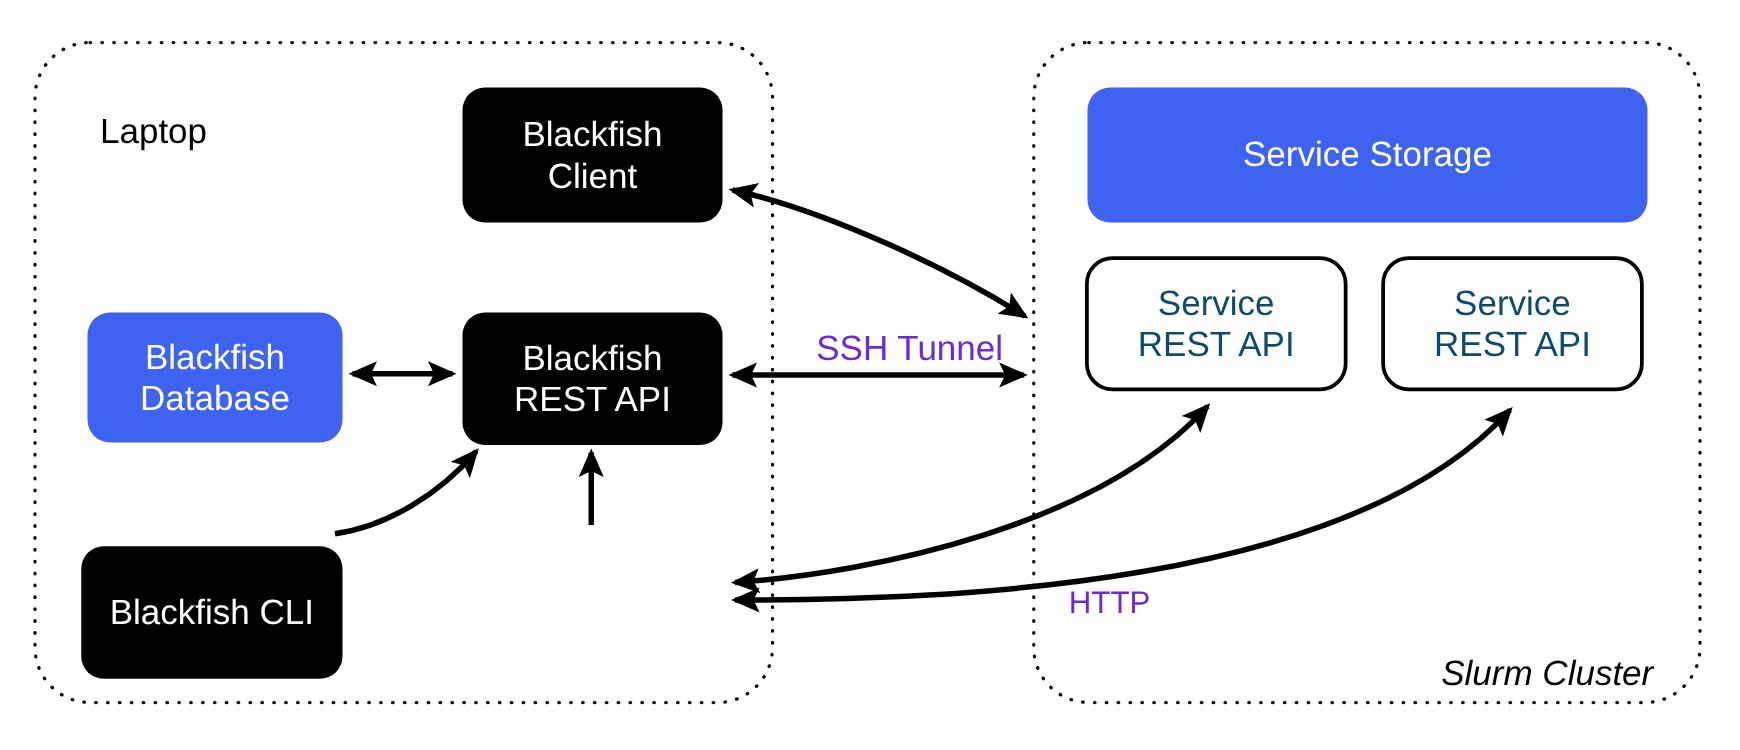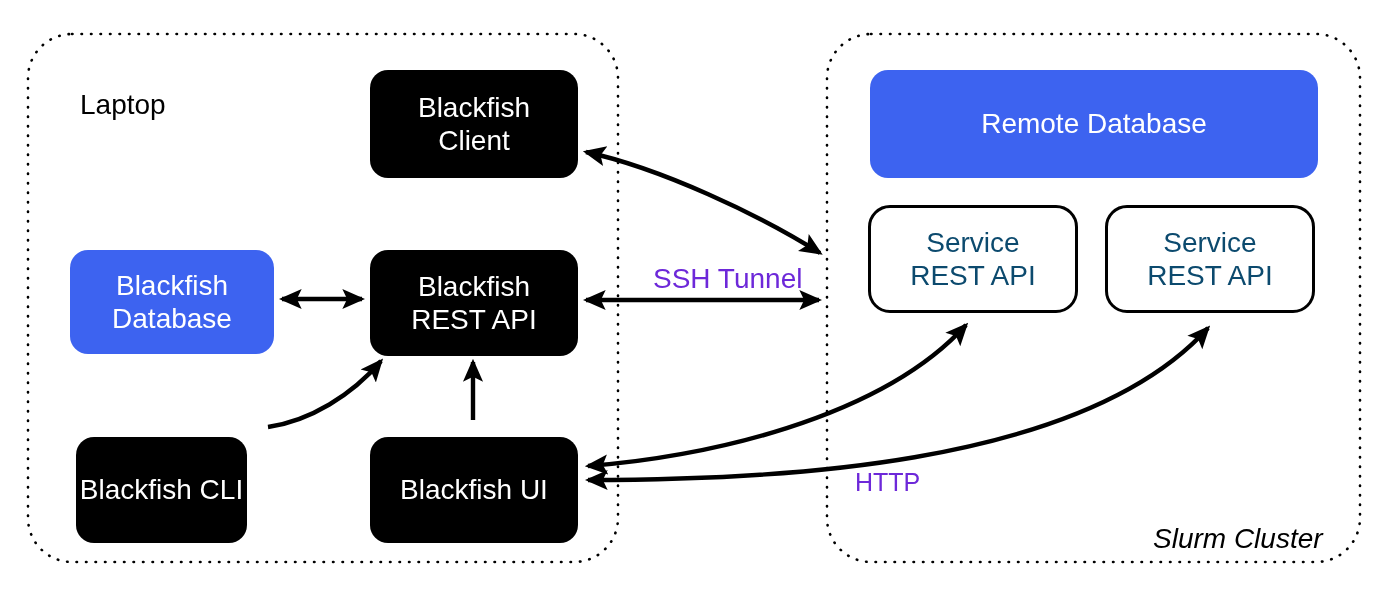--- a/index.html
+++ b/index.html
@@ -107,25 +107,24 @@
 
   <div class="node node-dark fs-28" style="left:370px; top:70px; width:208px; height:108px;">Blackfish
 Client</div>
 
   <div class="node node-blue fs-28" style="left:70px; top:250px; width:204px; height:104px;">Blackfish
 Database</div>
 
   <div class="node node-dark fs-28" style="left:370px; top:250px; width:208px; height:106px;">Blackfish
 REST API</div>
 
-  <div class="node node-dark fs-26" style="left:76px; top:422px; width:171px; height:106px;">Blackfish CLI</div>
+  <div class="node node-dark fs-26" style="left:65px; top:422px; width:209px; height:106px;">Blackfish CLI</div>
 
-  <div class="node node-dark fs-26" style="left:370px; top:422px; width:208px; height:106px;">Blackfish UI</div>
 
-  <div class="node node-blue fs-28" style="left:870px; top:70px; width:448px; height:108px;">Remote  Database</div>
+  <div class="node node-blue fs-28" style="left:870px; top:70px; width:448px; height:108px;">Service  Storage</div>
 
   <div class="node node-outline fs-28" style="left:868px; top:205px; width:210px; height:108px;">Service
 REST API</div>
 
   <div class="node node-outline fs-28" style="left:1105px; top:205px; width:210px; height:108px;">Service
 REST API</div>
 
   <div class="edge-label fs-26" style="left:653px; top:248px;">SSH Tunnel</div>
 
   <div class="edge-label fs-25" style="left:855px; top:422px;margin-top:46px;">HTTP</div>

